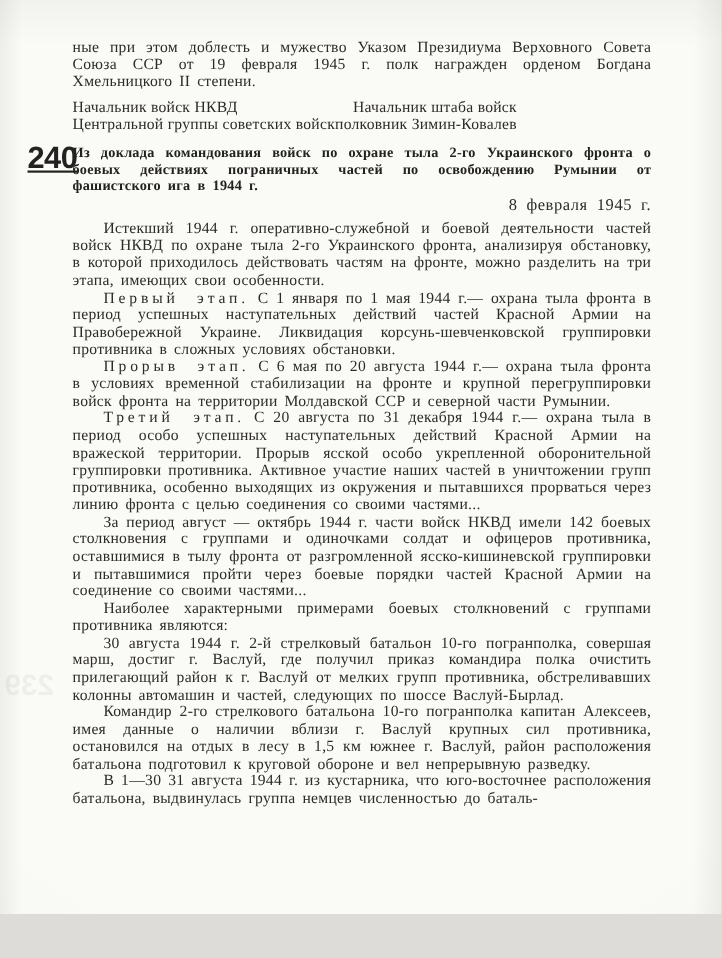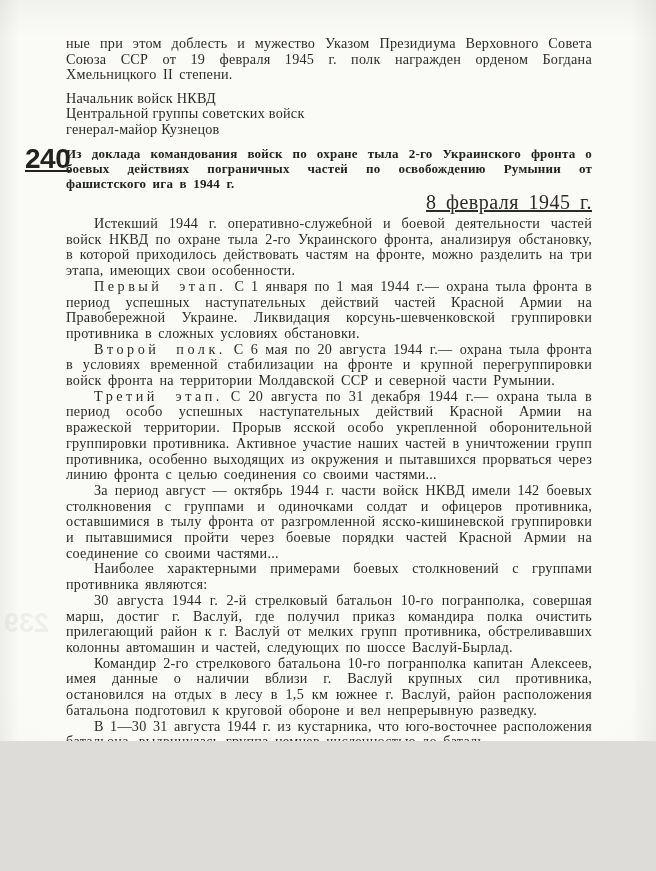--- a/index.html
+++ b/index.html
@@ -1,18 +1,18 @@
 <!DOCTYPE html>
 <html lang="ru"><head>
 <meta charset="utf-8">
 <style>
   html,body{margin:0;padding:0;background:#dddcd8;}
   .page{
     position:relative;
-    width:656px;height:741px;
+    width:656px;height:831px;
     margin:0 auto;
     overflow:hidden;
     color:#2d2b28;
     background:
       linear-gradient(180deg, rgba(0,0,0,0.035), rgba(0,0,0,0) 5%),
       linear-gradient(90deg, rgba(0,0,0,0.05), rgba(0,0,0,0) 3%, rgba(0,0,0,0) 96%, rgba(0,0,0,0.055)),
       radial-gradient(140% 120% at 50% 40%, #fafaf7 55%, #eeede9 100%);
     font-family:"Liberation Serif", serif;
   }
   .content{
@@ -40,22 +40,22 @@
     font-weight:bold; font-size:28px; letter-spacing:-0.5px;
     color:#232220;
     text-decoration:underline;
   }
   .headnote{
     font-weight:bold; font-size:13px; line-height:15px;
     text-align:justify; word-spacing:3px; letter-spacing:0.2px;
     color:#232220;
   }
   .doc-date{
-    text-align:right; font-size:20px; line-height:16px;
-    margin:3px 0 6px; word-spacing:4px; letter-spacing:0.5px;text-decoration:underline;
+    text-align:right; font-size:15px; line-height:16px;
+    margin:3px 0 6px; word-spacing:4px; letter-spacing:0.5px;
   }
   .page-number{
     position:absolute; left:0; right:0; top:828px;
     text-align:left; font-size:13px; letter-spacing:1px; color:#3c3a37;
   }
   .ghost{
     position:absolute; left:4px; top:608px;
     transform:scaleX(-1);
     font-family:"Liberation Sans", sans-serif;
     font-weight:bold; font-size:27px;
@@ -75,38 +75,43 @@
     <p class="body-para no-indent">ные при этом доблесть и мужество Указом Президиума Верховного Совета Союза ССР от 19 февраля 1945 г. полк награжден орденом Богдана Хмельницкого II степени.</p>
 
     <div class="sig-block">
       <div class="sig-col sig-left">
 
           <div class="sig-line">Начальник войск НКВД</div>
 
 
           <div class="sig-line">Центральной группы советских войск</div>
 
-          <div class="sig-line">генерал-майор Кузнецов</div>
+        </div>
+      <div class="sig-col sig-right">
+
+          <div class="sig-line">Начальник штаба войск</div>
+
+          <div class="sig-line">полковник Зимин-Ковалев</div>
         </div>
     </div>
 
     <div class="headnote-row">
       <div class="doc-number">240</div>
       <div class="headnote">Из доклада командования войск по охране тыла 2-го Украинского фронта о боевых действиях пограничных частей по освобождению Румынии от фашистского ига в 1944 г.</div>
     </div>
 
     <div class="doc-date">8 февраля 1945 г.</div>
 
     <div class="doc-body">
 
         <p class="body-para"><span class="ptext">Истекший 1944 г. оперативно-служебной и боевой деятельности частей войск НКВД по охране тыла 2-го Украинского фронта, анализируя обстановку, в которой приходилось действовать частям на фронте, можно разделить на три этапа, имеющих свои особенности.</span></p>
 
         <p class="body-para"><span class="lead">Первый этап.</span><span class="ptext">С 1 января по 1 мая 1944 г.— охрана тыла фронта в период успешных наступательных действий частей Красной Армии на Правобережной Украине. Ликвидация корсунь-шевченковской группировки противника в сложных условиях обстановки.</span></p>
 
-        <p class="body-para"><span class="lead">Второй полк.</span><span class="ptext">С 6 мая по 20 августа 1944 г.— охрана тыла фронта в условиях временной стабилизации на фронте и крупной перегруппировки войск фронта на территории Молдавской ССР и северной части Румынии.</span></p>
+        <p class="body-para"><span class="lead">Прорыв этап.</span><span class="ptext">С 6 мая по 20 августа 1944 г.— охрана тыла фронта в условиях временной стабилизации на фронте и крупной перегруппировки войск фронта на территории Молдавской ССР и северной части Румынии.</span></p>
 
         <p class="body-para"><span class="lead">Третий этап.</span><span class="ptext">С 20 августа по 31 декабря 1944 г.— охрана тыла в период особо успешных наступательных действий Красной Армии на вражеской территории. Прорыв ясской особо укрепленной оборонительной группировки противника. Активное участие наших частей в уничтожении групп противника, особенно выходящих из окружения и пытавшихся прорваться через линию фронта с целью соединения со своими частями...</span></p>
 
         <p class="body-para"><span class="ptext">За период август — октябрь 1944 г. части войск НКВД имели 142 боевых столкновения с группами и одиночками солдат и офицеров противника, оставшимися в тылу фронта от разгромленной ясско-кишиневской группировки и пытавшимися пройти через боевые порядки частей Красной Армии на соединение со своими частями...</span></p>
 
         <p class="body-para"><span class="ptext">Наиболее характерными примерами боевых столкновений с группами противника являются:</span></p>
 
         <p class="body-para"><span class="ptext">30 августа 1944 г. 2-й стрелковый батальон 10-го погранполка, совершая марш, достиг г. Васлуй, где получил приказ командира полка очистить прилегающий район к г. Васлуй от мелких групп противника, обстреливавших колонны автомашин и частей, следующих по шоссе Васлуй-Бырлад.</span></p>
 
         <p class="body-para"><span class="ptext">Командир 2-го стрелкового батальона 10-го погранполка капитан Алексеев, имея данные о наличии вблизи г. Васлуй крупных сил противника, остановился на отдых в лесу в 1,5 км южнее г. Васлуй, район расположения батальона подготовил к круговой обороне и вел непрерывную разведку.</span></p>

